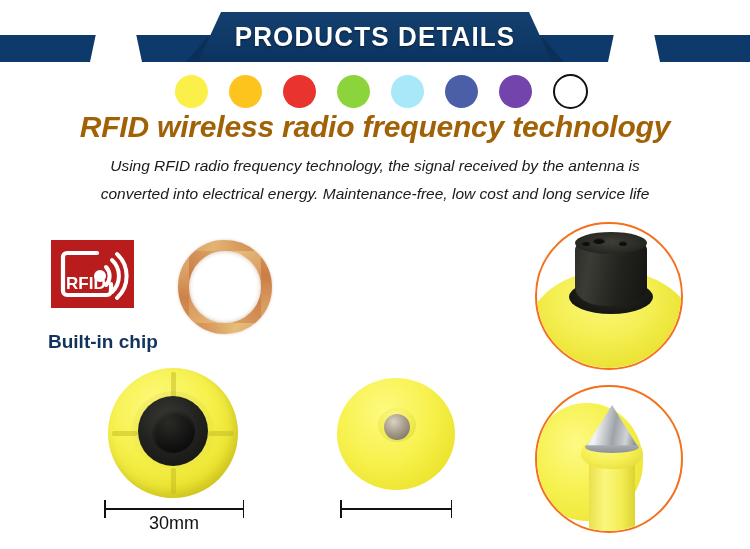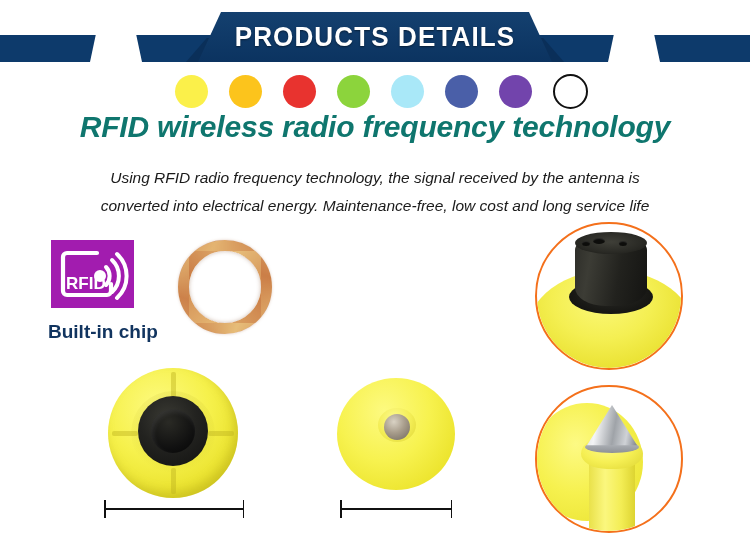--- a/index.html
+++ b/index.html
@@ -110,30 +110,30 @@
   
   .headline {
     position: absolute;
     left: 0;
     top: 110px;
     width: 750px;
     text-align: center;
     font-size: 30px;
     font-weight: bold;
     font-style: italic;
-    color: #0f766e;
+    color: #a16207;
     font-family: "Liberation Sans", sans-serif;
     letter-spacing: -0.2px;
   }
 
   
   .desc {
     position: absolute;
     left: 100px;
-    top: 164px;
+    top: 152px;
     width: 550px;
     text-align: center;
     font-size: 15.5px;
     font-style: italic;
     color: #1a1a1a;
     line-height: 28px;
     font-family: "Liberation Sans", sans-serif;
   }
 
   
@@ -144,21 +144,21 @@
     width: 120px;
   }
   .chip-logo {
     width: 83px;
     height: 68px;
     background: #174876;
     position: relative;
     margin-left: 3px;
   }
   .chip-caption {
-    margin-top: 13px;
+    margin-top: 23px;
     font-size: 19px;
     font-weight: bold;
     color: #11345f;
     font-family: "Liberation Sans", sans-serif;
     white-space: nowrap;
   }
 
   
   .coil {
     position: absolute;
@@ -399,21 +399,21 @@
     <div class="dot" style="background: rgb(74, 95, 168);"></div>
     <div class="dot" style="background: rgb(114, 68, 172);"></div>
     <div class="dot outlined"></div>
   </div>
 
   <div class="headline">RFID wireless radio frequency technology</div>
 
   <div class="desc">Using RFID radio frequency technology, the signal received by the antenna is converted into electrical energy. Maintenance-free, low cost and long service life</div>
 
   <div class="chip-block">
-    <div class="chip-logo" style="background: #a21caf;">
+    <div class="chip-logo" style="background: #b91c1c;">
       <svg width="83" height="68" viewBox="0 0 83 68">
 
         <path d="M46 13 H16 A4 4 0 0 0 12 17 V51 A4 4 0 0 0 16 55 H56 A4 4 0 0 0 60 51 V44" fill="none" stroke="#ffffff" stroke-width="4.2" stroke-linecap="round"></path>
 
         <circle cx="49" cy="36" r="6" fill="#ffffff"></circle>
 
         <path d="M55 27 A13 13 0 0 1 55 45" fill="none" stroke="#ffffff" stroke-width="4" stroke-linecap="round"></path>
         <path d="M61 20 A22 22 0 0 1 61 52" fill="none" stroke="#ffffff" stroke-width="4" stroke-linecap="round"></path>
         <path d="M66 14 A30 30 0 0 1 66 58" fill="none" stroke="#ffffff" stroke-width="4" stroke-linecap="round"></path>
 
@@ -452,20 +452,21 @@
     <div class="tag30-ringshadow"></div>
     <div class="tag30-socket"></div>
     <div class="tag30-inner"></div>
   </div>
 
   <div class="dimline" id="dim30">
     <div class="cap l"></div>
     <div class="bar"></div>
     <div class="cap r"></div>
   </div>
+  <div class="dimlabel" id="dim30-label">30mm</div>
 
   <div class="tag28">
     <div class="tag28-body"></div>
     <div class="tag28-boss"></div>
     <div class="tag28-tip"></div>
   </div>
 
   <div class="dimline" id="dim28">
     <div class="cap l"></div>
     <div class="bar"></div>

